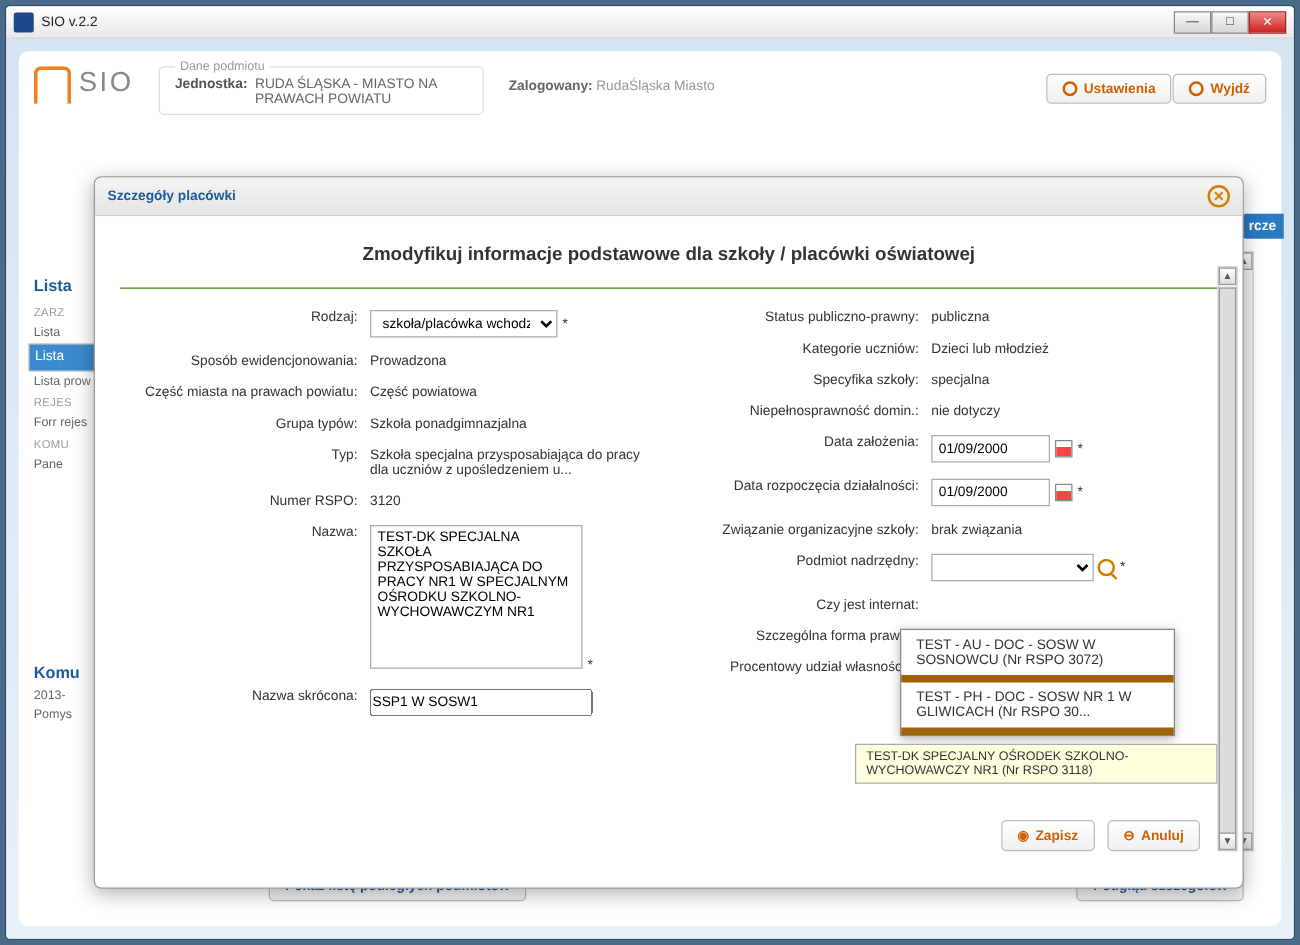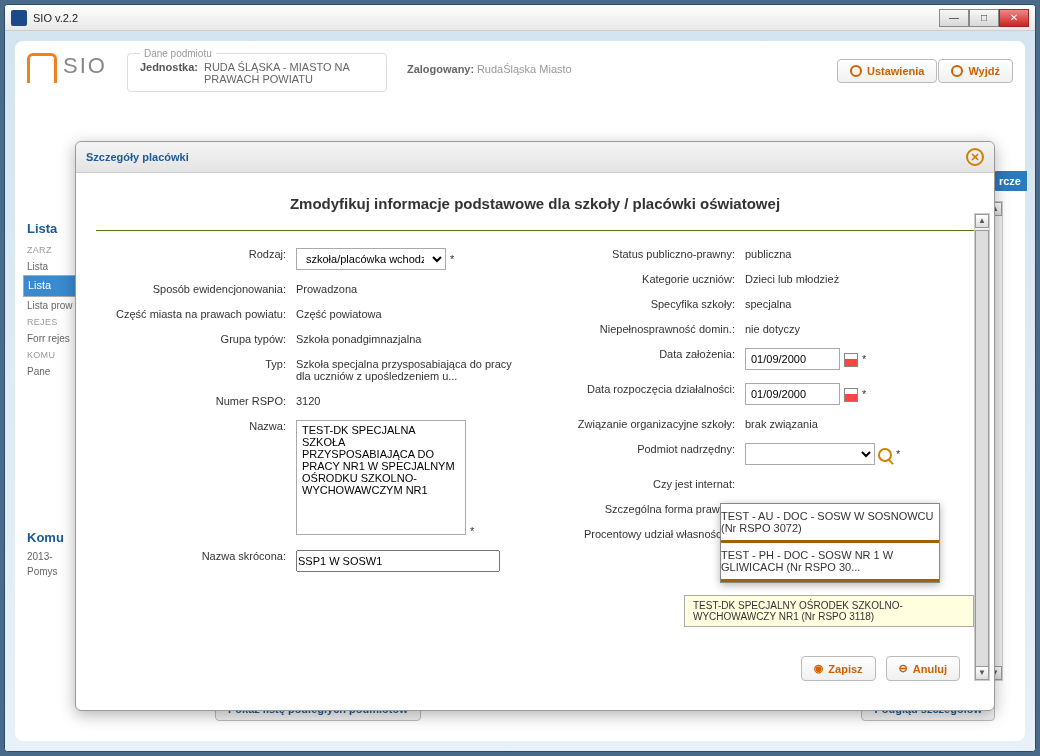--- a/index.html
+++ b/index.html
@@ -39,27 +39,27 @@
 .mhead{text-align:center;font-size:15px;font-weight:bold;color:#333;padding:8px 0 18px;border-bottom:1px solid #4d7c0f;margin-bottom:14px}
 .cols{display:flex;gap:20px}
 .col{flex:1}
 .frow{display:flex;margin-bottom:10px;align-items:flex-start}
 .flab{width:200px;text-align:right;padding-right:10px;font-weight:normal;color:#333;font-size:11px;padding-top:3px}
 .fval{flex:1;color:#333;font-size:11px;padding-top:3px}
 .sel,.inp,.ta{border:1px solid #aaa;padding:3px 5px;font-size:11px;background:#fff}
 .sel{width:150px;height:22px}
 .inp{width:95px;height:22px}
 .ta{width:170px;height:115px;resize:none}
-.ta2{width:204px;height:22px}
+.ta2{width:178px;height:22px}
 .ast{color:#333;margin-left:4px}
 .cal{display:inline-block;width:14px;height:14px;background:linear-gradient(#fff 40%,#f44 40%);border:1px solid #888;vertical-align:middle;margin-left:4px}
 .mag{display:inline-block;width:14px;height:14px;border:2px solid #d08000;border-radius:50%;position:relative;vertical-align:middle;margin-left:3px}
 .mag::after{content:'';position:absolute;width:6px;height:2px;background:#d08000;bottom:-3px;right:-4px;transform:rotate(45deg)}
 .dd{position:absolute;right:54px;top:330px;width:220px;background:#fff;border:1px solid #888;box-shadow:0 2px 8px rgba(0,0,0,0.3);z-index:20}
-.ddi{padding:6px 0;font-size:11px;color:#333;cursor:pointer;border-bottom:3px solid #a16207}
+.ddi{padding:6px 12px;font-size:11px;color:#333;cursor:pointer;border-bottom:6px solid #a16207}
 .ddi.hl{background:#3a8ad0;color:#fff}
 .tooltip{position:absolute;right:20px;top:422px;background:#ffffe0;border:1px solid #aaa;padding:4px 8px;font-size:10px;color:#333;z-index:30;width:290px}
 .mfoot{position:absolute;bottom:12px;right:34px;display:flex;gap:10px}
 .scrl{position:absolute;right:4px;top:40px;bottom:12px;width:16px;background:#f0f0f0;border:1px solid #ccc}
 .scrlb{position:absolute;width:14px;height:14px;background:linear-gradient(#fff,#ddd);border:1px solid #999;left:0;font-size:8px;text-align:center;line-height:12px;color:#555}
 .footbtns{position:absolute;bottom:20px;left:200px;right:30px;display:flex}
 .lrscrl{position:absolute;right:22px;top:160px;bottom:60px;width:16px;background:#f0f0f0;border:1px solid #ccc}
 .rcze{position:absolute;right:-2px;top:130px;background:#2a7ac0;color:#fff;padding:4px 6px;border-radius:4px 0 0 4px;font-size:11px;font-weight:bold}
 </style>
 </head>

